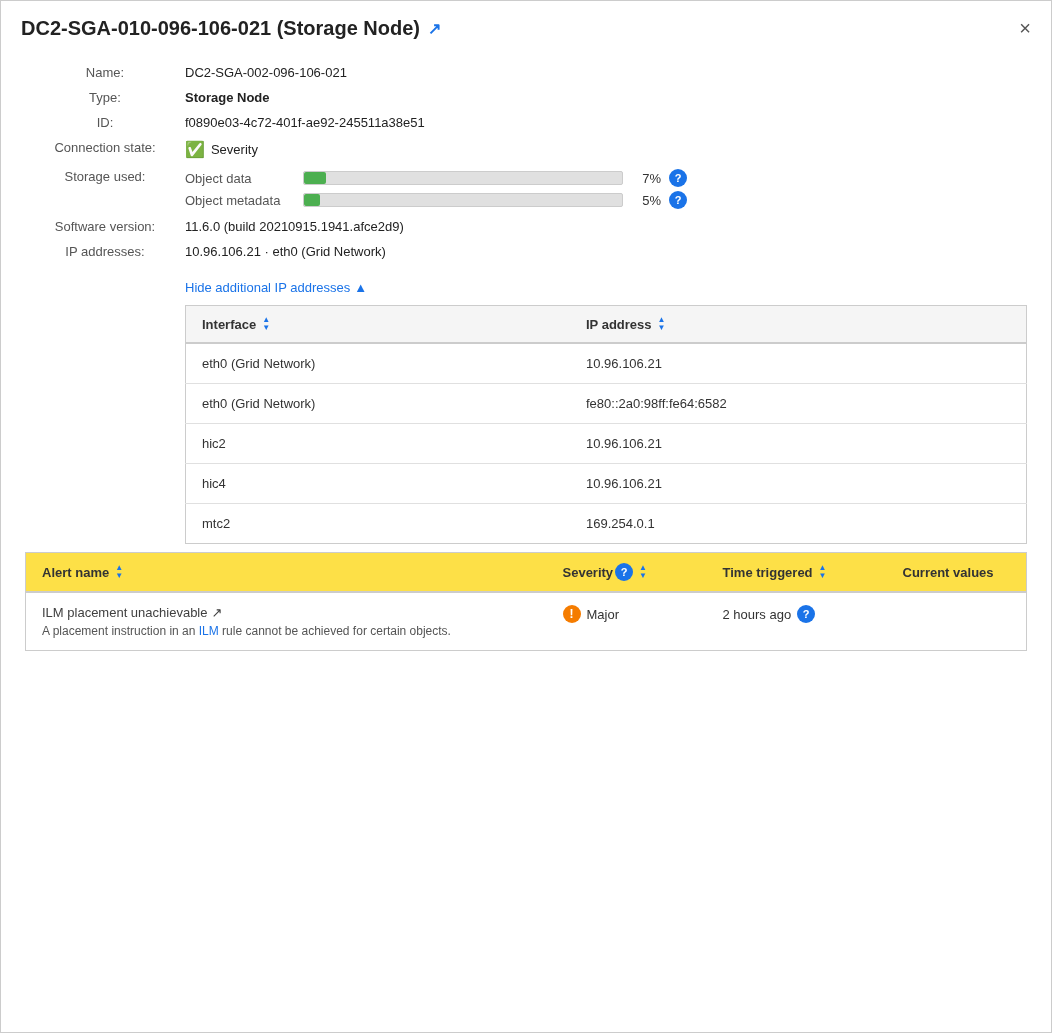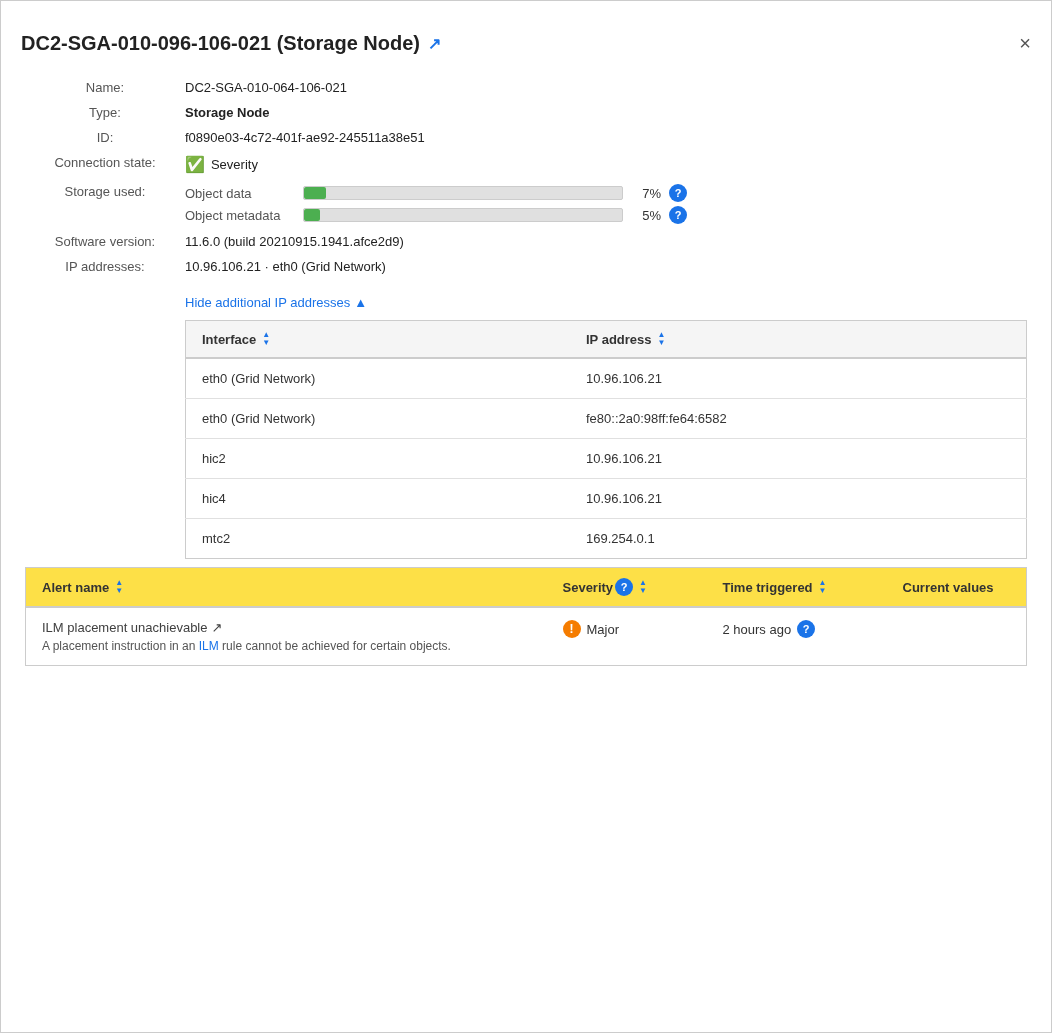--- a/index.html
+++ b/index.html
@@ -1,18 +1,18 @@
 <!DOCTYPE html>
 <html><head>
   <meta charset="utf-8">
   <style>
     * { box-sizing: border-box; margin: 0; padding: 0; }
     body { font-family: Arial, sans-serif; font-size: 14px; color: #333; background: #fff; }
     .modal { width: 1052px; min-height: 1033px; background: #fff; border: 1px solid #ccc; position: relative; }
-    .modal-header { display: flex; align-items: flex-end; justify-content: space-between; padding: 16px 20px 0 20px; margin-top: 15px; }
+    .modal-header { display: flex; align-items: flex-end; justify-content: space-between; padding: 16px 20px 0 20px; }
     .modal-title { font-size: 20px; font-weight: 600; color: #222; display: flex; align-items: center; gap: 8px; }
     .external-link-icon { color: #1a73e8; font-size: 16px; cursor: pointer; }
     .close-btn { font-size: 20px; color: #555; cursor: pointer; background: none; border: none; }
     .tabs { display: flex; border-bottom: 2px solid #ddd; margin: 12px 0 0 0; padding: 0 20px; }
     .tab { padding: 8px 16px; cursor: pointer; font-size: 14px; color: #1a73e8; border-bottom: 3px solid transparent; margin-bottom: -2px; }
     .tab.active { color: #333; font-weight: 600; border-bottom: 3px solid #333; }
     .content { padding: 20px 24px; }
     .section-title { font-size: 16px; font-weight: 600; margin-bottom: 16px; display: flex; align-items: center; gap: 6px; }
     .help-icon { display: inline-flex; align-items: center; justify-content: center; width: 18px; height: 18px; border-radius: 50%; background: #1a73e8; color: #fff; font-size: 11px; font-weight: bold; cursor: pointer; }
     .info-table { width: 100%; border-collapse: collapse; margin-bottom: 16px; }
@@ -62,21 +62,21 @@
     <button class="close-btn">×</button>
   </div>
 
 
   <div class="content">
 
     <table class="info-table">
       <tbody>
           <tr>
         <td>Name:</td>
-        <td>DC2-SGA-010-064-106-021</td>
+        <td>DC2-SGA-002-096-106-021</td>
       </tr>
       <tr>
         <td>Type:</td>
         <td class="bold">Storage Node</td>
       </tr>
       <tr>
         <td>ID:</td>
         <td>f0890e03-4c72-401f-ae92-245511a38e51</td>
       </tr>
       <tr>

